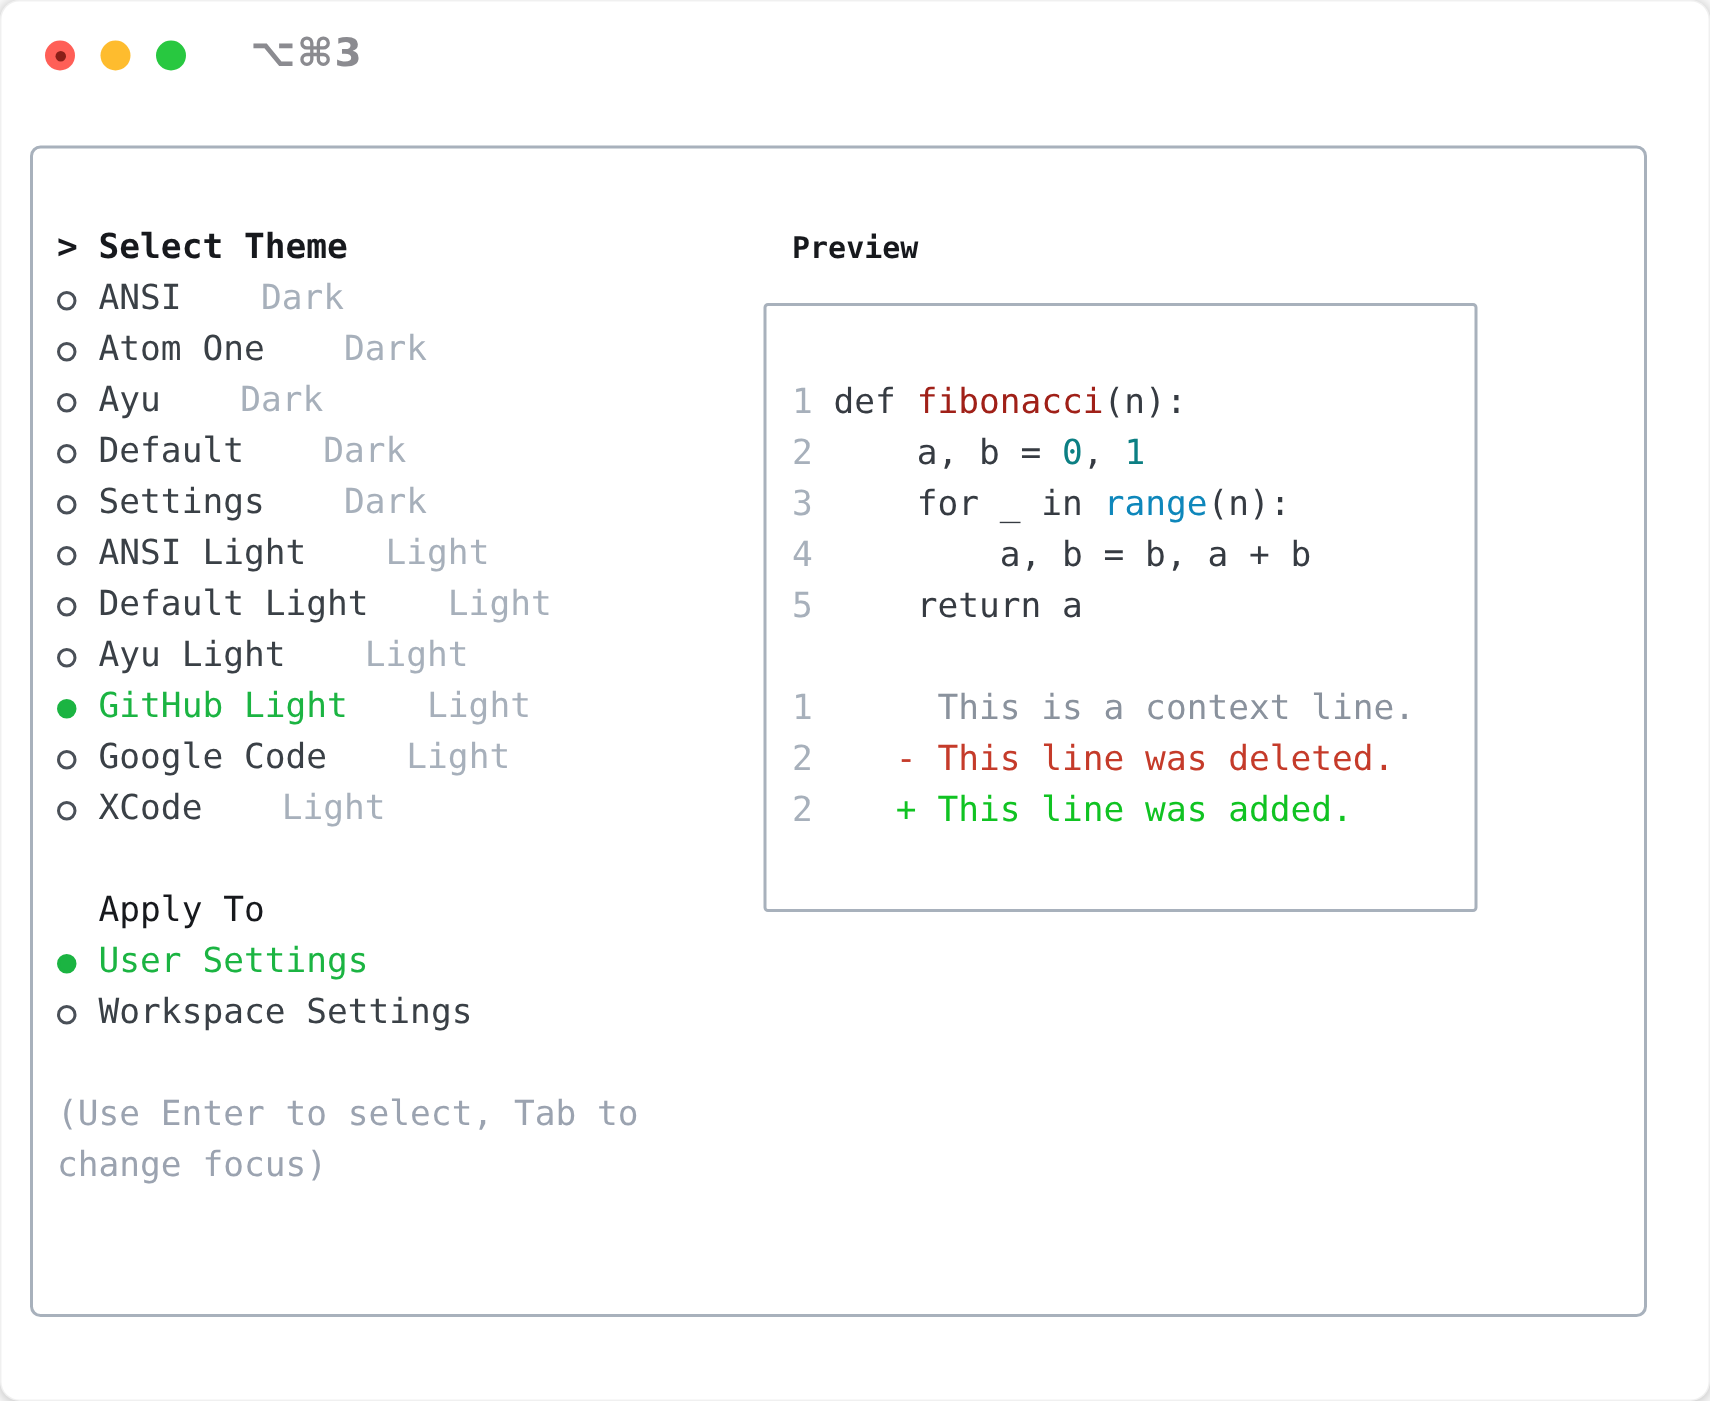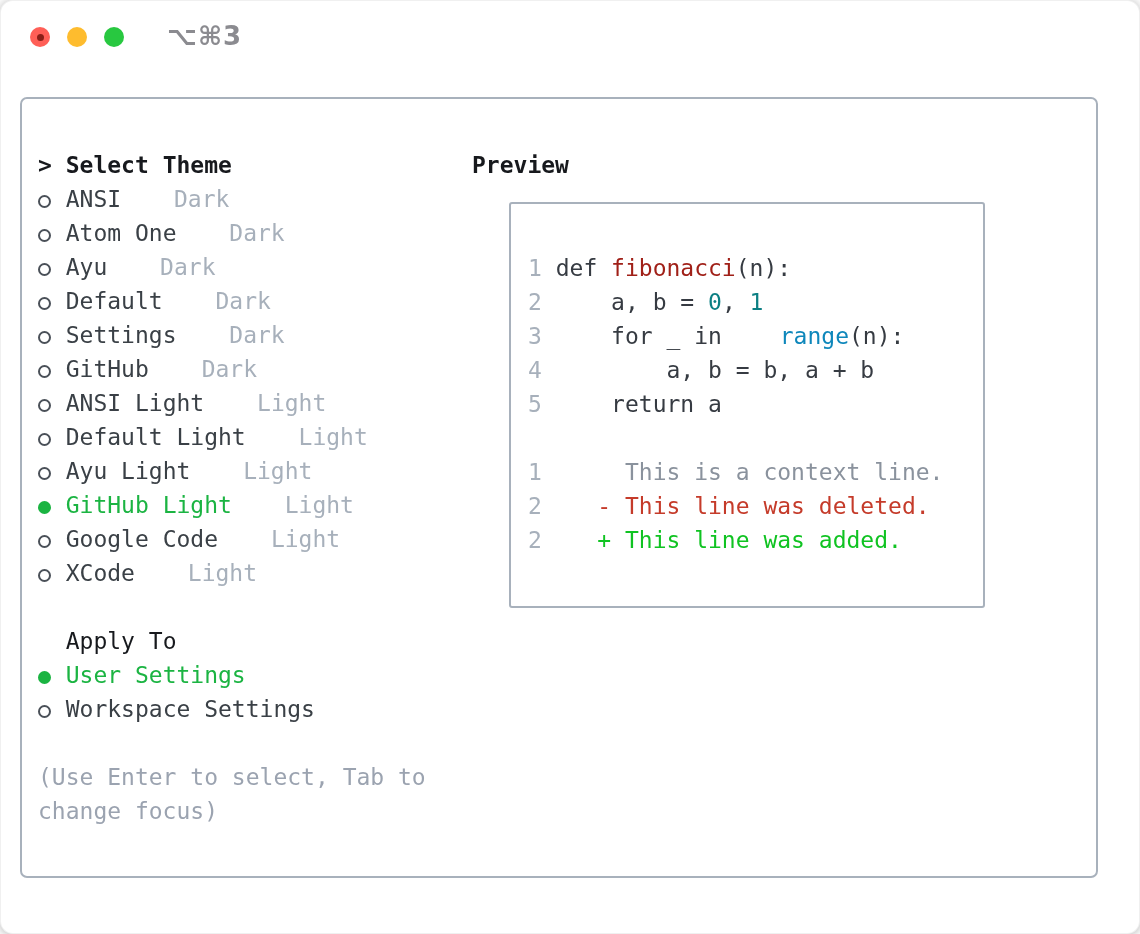--- a/index.html
+++ b/index.html
@@ -37,30 +37,30 @@
   .arrow,.hdr{font-weight:700;color:var(--heading-ink);}
   .subhdr{color:var(--heading-ink);text-align:center;}
   .circ{display:inline-block;box-sizing:border-box;width:13px;height:13px;
     border:2px solid #4a5058;border-radius:50%;position:relative;top:1px;}
   .circ.fill{background:var(--accent-green);border-color:var(--accent-green);}
   .name{color:var(--ink);}
   .name.sel{color:var(--accent-green);}
   .tag{color:var(--muted-gray);margin-left:39px;}
   .help{color:var(--help-gray);}
   
-  .preview-title{position:absolute;left:450px;top:49px;height:34px;line-height:34px;
-    font-size:23px;font-weight:700;color:var(--heading-ink);white-space:pre;}
+  .preview-title{position:absolute;left:506px;top:49px;height:34px;line-height:34px;
+    font-size:20px;font-weight:700;color:var(--heading-ink);white-space:pre;}
   .preview-box{position:absolute;left:487px;top:103px;width:476px;height:406px;
     box-sizing:border-box;border:2px solid var(--panel-border);border-radius:3px;
     padding:47px 0 0 17px;background:#fff;}
   .g{color:var(--muted-gray);}
   .tk-pl,.tk-kw{color:var(--code-ink);}
   .tk-fn{color:var(--fn-red);}
   .tk-num{color:var(--num-teal);}
-  .tk-bi{color:var(--builtin-blue);margin-left:44px;}
+  .tk-bi{color:var(--builtin-blue);}
   .d-context{color:var(--context-gray);}
   .d-deleted{color:var(--deleted-red);}
   .d-added{color:var(--added-green);}
 </style>
 </head>
 <body>
 
 <div class="stage">
   <div class="window">
 
@@ -74,21 +74,20 @@
     </div>
 
     <div class="panel">
       <div class="left" id="left-col">
           <div class="row"><span class="slot arrow">&gt;</span> <span class="hdr">Select Theme</span></div>
           <div class="row"><span class="slot"><span class="circ"></span></span> <span class="name">ANSI</span><span class="tag"> Dark</span></div>
           <div class="row"><span class="slot"><span class="circ"></span></span> <span class="name">Atom One</span><span class="tag"> Dark</span></div>
           <div class="row"><span class="slot"><span class="circ"></span></span> <span class="name">Ayu</span><span class="tag"> Dark</span></div>
           <div class="row"><span class="slot"><span class="circ"></span></span> <span class="name">Default</span><span class="tag"> Dark</span></div>
           <div class="row"><span class="slot"><span class="circ"></span></span> <span class="name">Settings</span><span class="tag"> Dark</span></div>
-          <div class="row"><span class="slot"><span class="circ"></span></span> <span class="name">GitHub</span><span class="tag"> Dark</span></div>
           <div class="row"><span class="slot"><span class="circ"></span></span> <span class="name">ANSI Light</span><span class="tag"> Light</span></div>
           <div class="row"><span class="slot"><span class="circ"></span></span> <span class="name">Default Light</span><span class="tag"> Light</span></div>
           <div class="row"><span class="slot"><span class="circ"></span></span> <span class="name">Ayu Light</span><span class="tag"> Light</span></div>
           <div class="row"><span class="slot"><span class="circ fill"></span></span> <span class="name sel">GitHub Light</span><span class="tag"> Light</span></div>
           <div class="row"><span class="slot"><span class="circ"></span></span> <span class="name">Google Code</span><span class="tag"> Light</span></div>
           <div class="row"><span class="slot"><span class="circ"></span></span> <span class="name">XCode</span><span class="tag"> Light</span></div>
           <div class="row"></div>
           <div class="row"><span class="slot"></span> <span class="subhdr">Apply To</span></div>
           <div class="row"><span class="slot"><span class="circ fill"></span></span> <span class="name sel">User Settings</span></div>
           <div class="row"><span class="slot"><span class="circ"></span></span> <span class="name">Workspace Settings</span></div>

